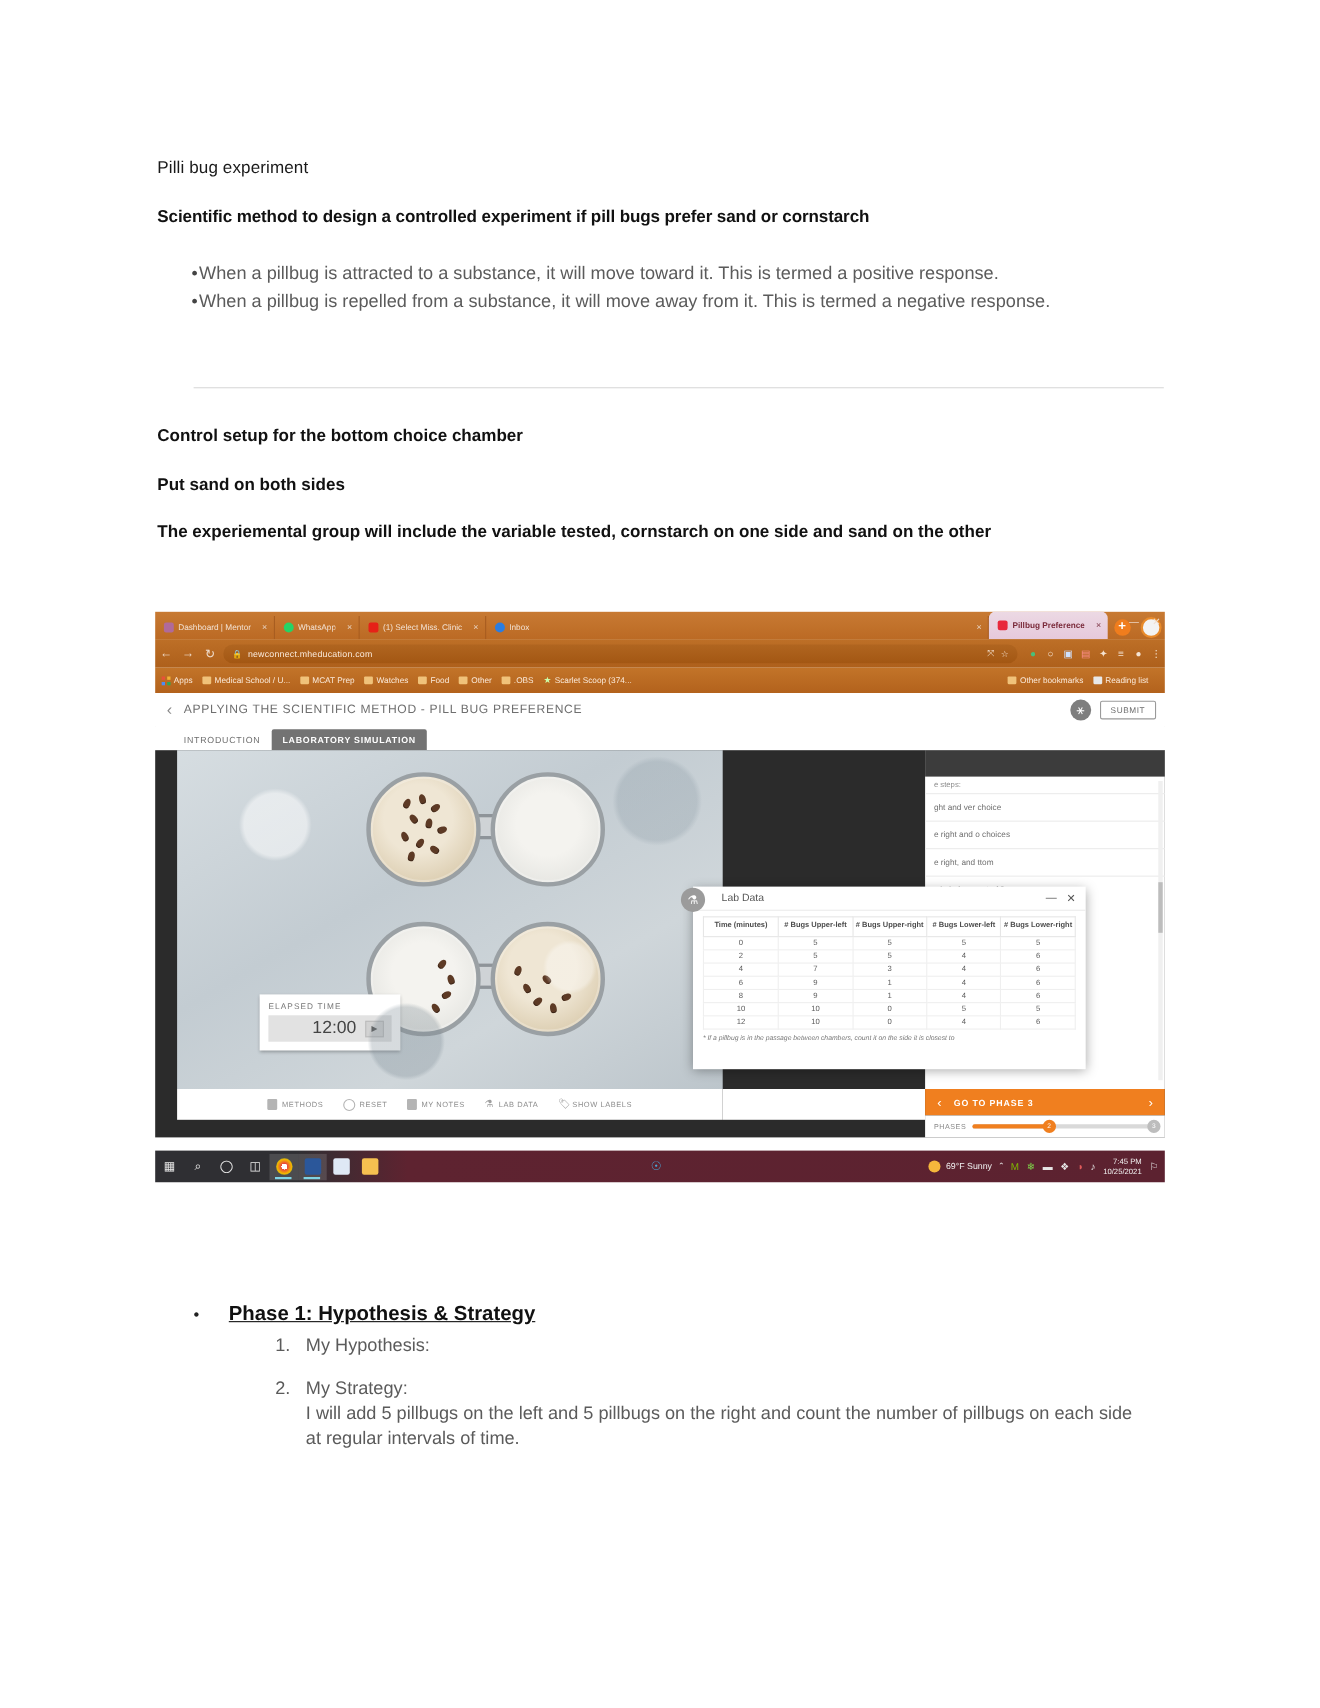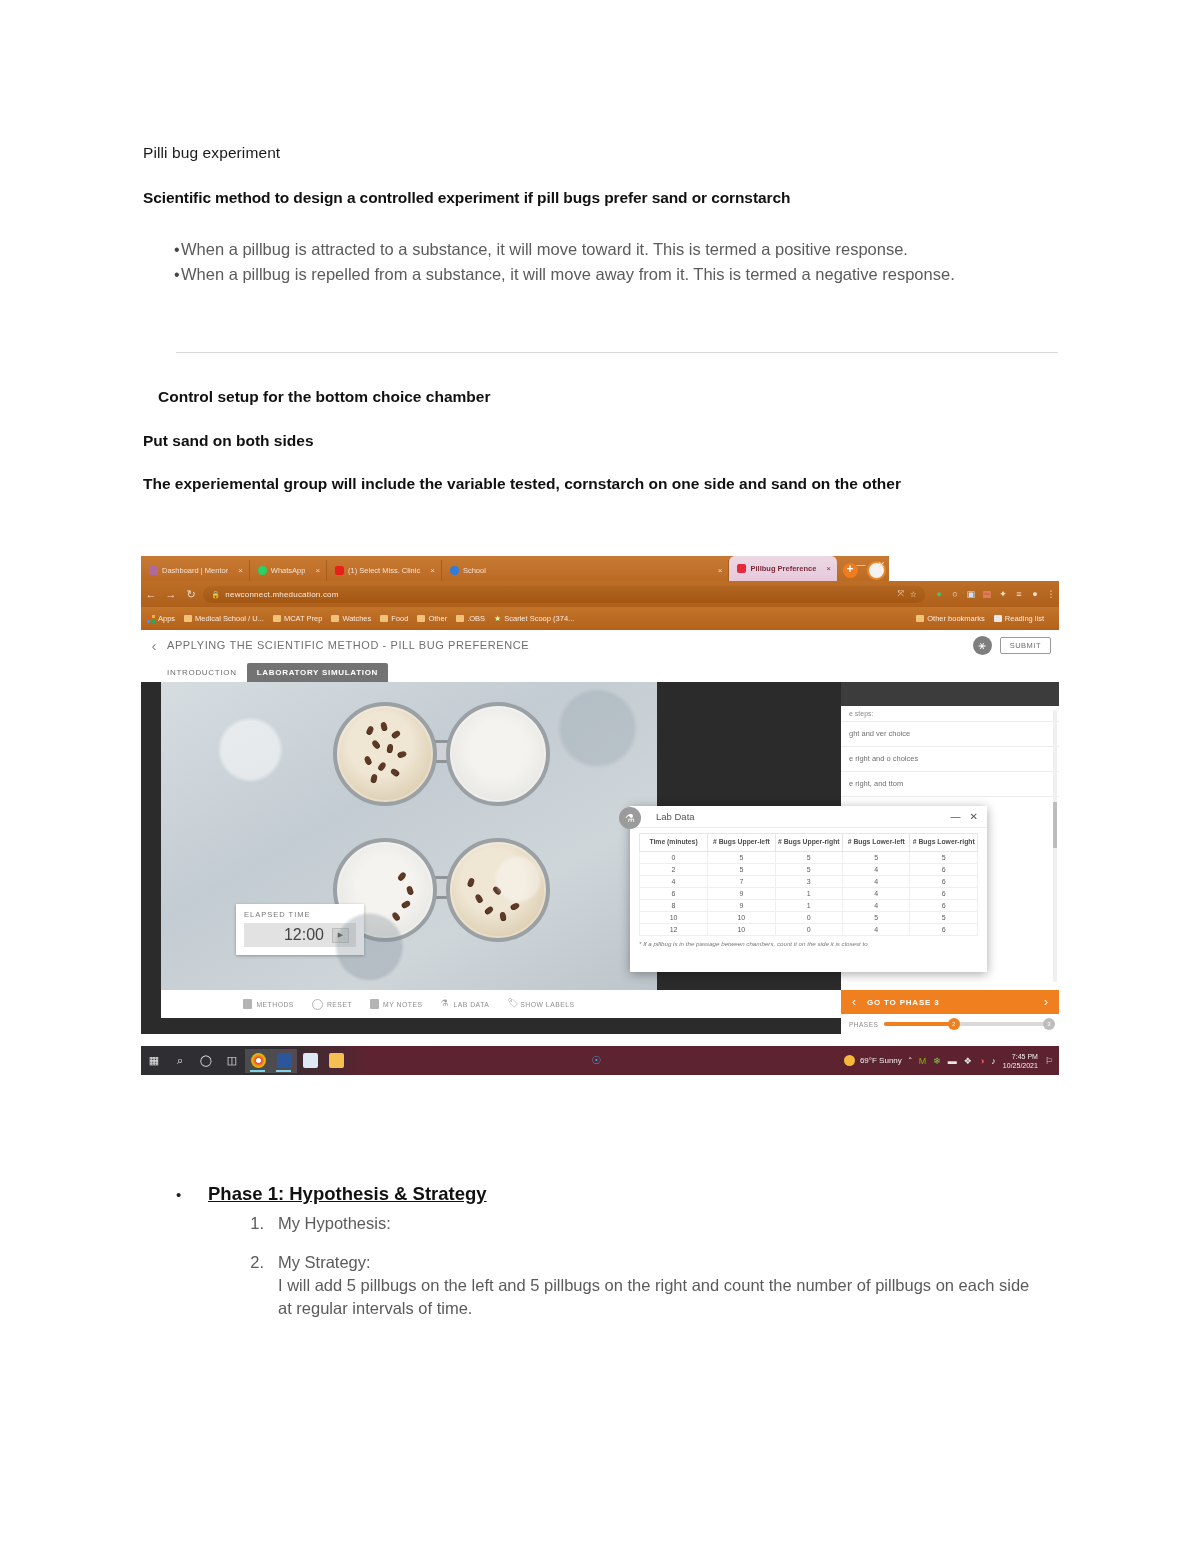--- a/index.html
+++ b/index.html
@@ -16,34 +16,34 @@
   .doc-title { position:absolute; left:143px; top:144px; font-size:15.5px; color:#1a1a1a; letter-spacing:.1px; }
   .doc-sub { position:absolute; left:143px; top:189px; font-size:15.5px; color:#111; font-weight:bold; letter-spacing:-.1px; }
 
   .bullets { position:absolute; left:143px; top:238px; width:920px; }
   .bullet-row { display:flex; font-size:16.5px; color:#5b5b5b; line-height:23px; margin-bottom:2px; }
   .bullet-dot { width:38px; flex:0 0 38px; text-align:left; padding-left:31px; box-sizing:border-box; font-size:16px; color:#444; }
   .bullet-text { flex:1; }
 
   .hr { position:absolute; left:176px; top:352px; width:882px; height:1px; background:#d9d9d9; }
 
-  .p1 { position:absolute; left:158px; top:388px; font-size:15.5px; font-weight:bold; color:#111; }
+  .p1 { position:absolute; left:143px; top:388px; font-size:15.5px; font-weight:bold; color:#111; }
   .p2 { position:absolute; left:143px; top:432px; font-size:15.5px; font-weight:bold; color:#111; }
   .p3 { position:absolute; left:143px; top:475px; font-size:15.5px; font-weight:bold; color:#111; }
 
   
   .shot {
     position:absolute; left:141px; top:556px;
     width:918px; height:519px;
     background:#fff; overflow:hidden;
     box-sizing:border-box;
   }
 
   
-  .tabstrip { position:absolute; left:0; top:0; width:748px; height:25px; background:#c4702a;
+  .tabstrip { position:absolute; left:0; top:0; width:918px; height:25px; background:#c4702a;
               background:linear-gradient(#c87a33,#bb6a24); display:flex; align-items:flex-end; }
   .tab { height:21px; display:flex; align-items:center; gap:4px; padding:0 6px 0 8px;
          font-size:7.5px; color:#f3e2d3; white-space:nowrap; position:relative; box-sizing:border-box;
          border-right:1px solid #a85d20; }
   .tab .fav { width:9px; height:9px; border-radius:2px; flex:0 0 9px; }
   .tab .lbl { max-width:92px; overflow:hidden; text-overflow:clip; }
   .tab .x { font-size:8px; color:#e9d5c4; margin-left:6px; }
   .tab.active { background:#e3accd; background:linear-gradient(#ecd9e4,#e6c9db); color:#5b3b4a;
                 height:25px; border-radius:6px 6px 0 0; border:none; }
   .tab.active .lbl { color:#7a2a3a; font-weight:bold; }
@@ -240,21 +240,21 @@
         <span class="lbl">WhatsApp</span>
         <span class="x">×</span>
       </div>
       <div class="tab">
         <span class="fav" style="background:#e62117"></span>
         <span class="lbl" style="max-width:118px">(1) Select Miss. Clinic</span>
         <span class="x">×</span>
       </div>
       <div class="tab" style="flex:1">
         <span class="fav" style="background:#2a7de1;border-radius:50%"></span>
-        <span class="lbl">School</span>
+        <span class="lbl">Inbox</span>
         <span class="x" style="margin-left:auto">×</span>
       </div>
       <div class="tab active">
         <span class="fav" style="background:#e8283c"></span>
         <span class="lbl">Pillbug Preference</span>
         <span class="x">×</span>
       </div>
       <div class="newtab">
         <span class="circ">+</span>
       </div>

